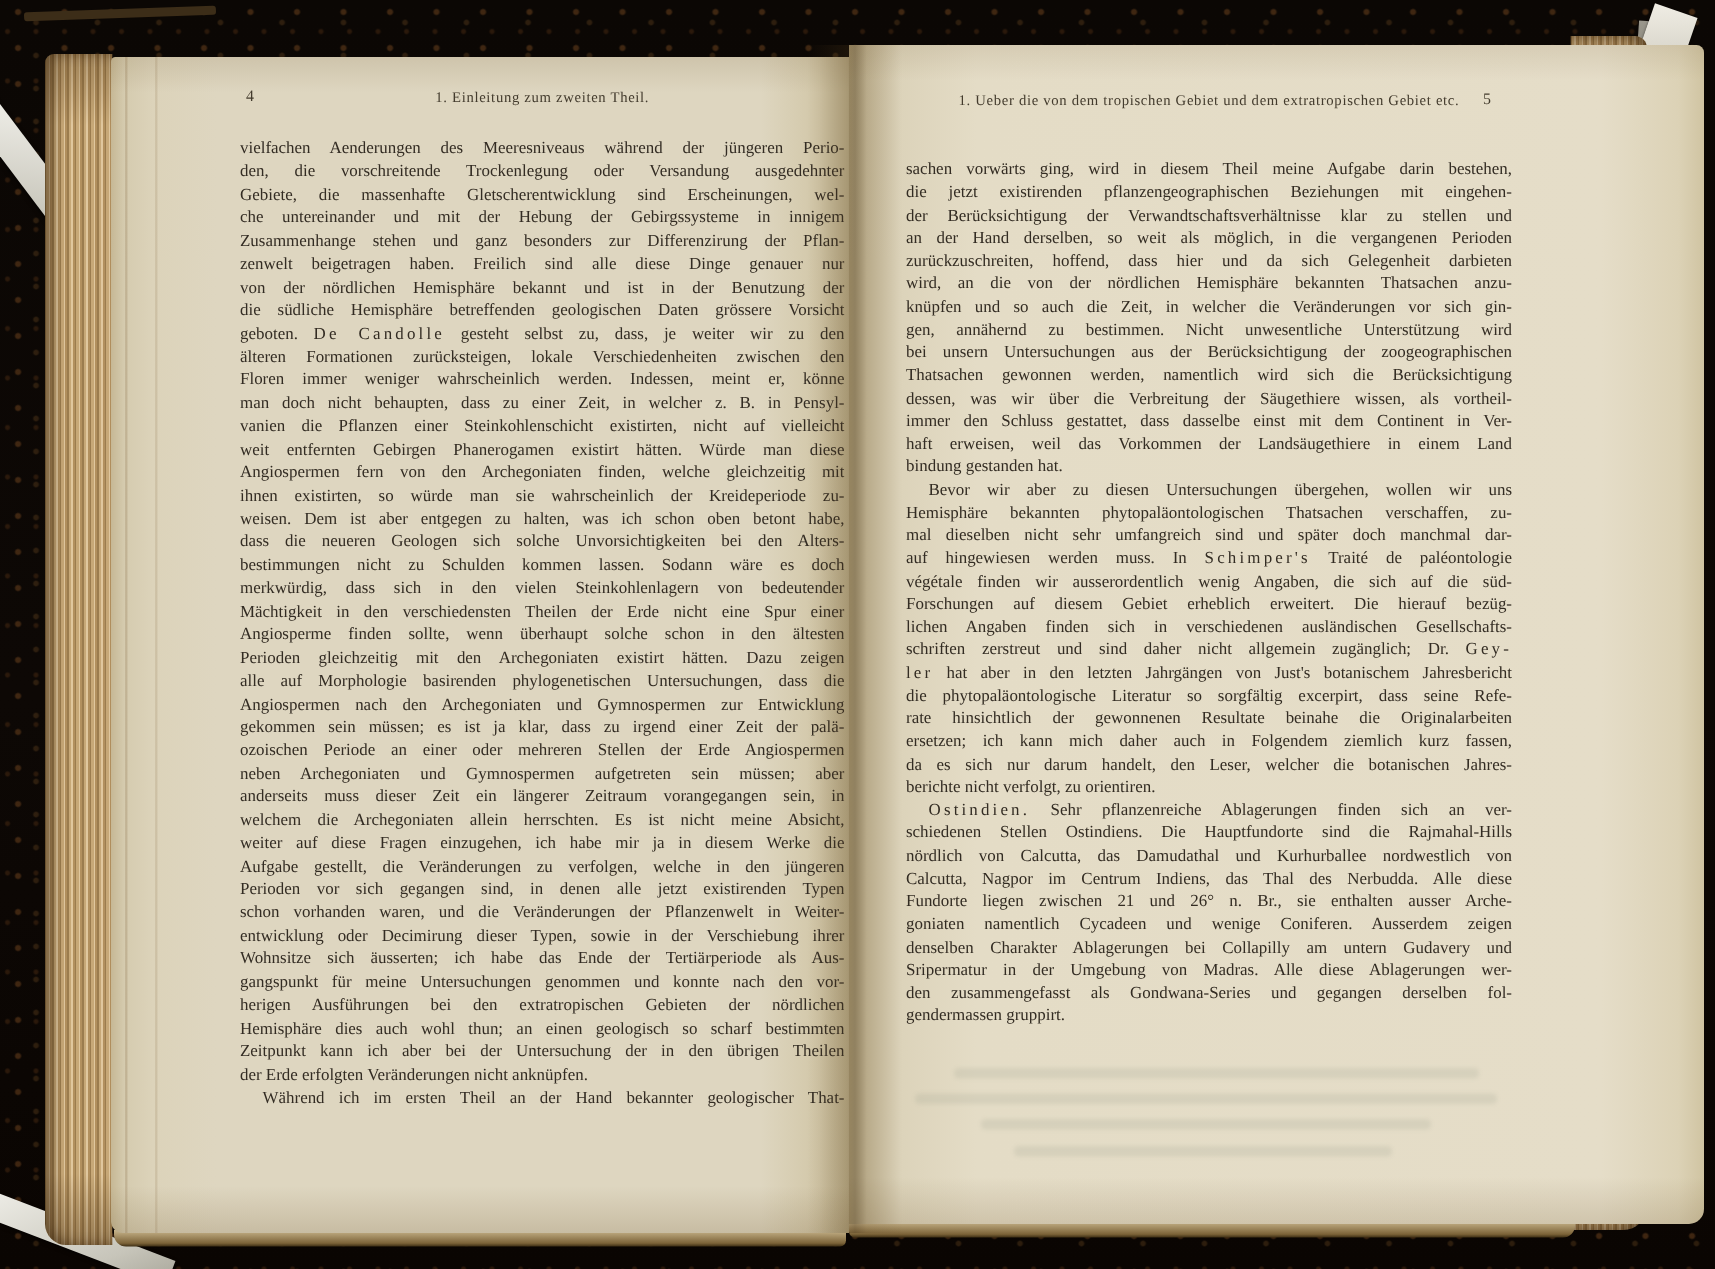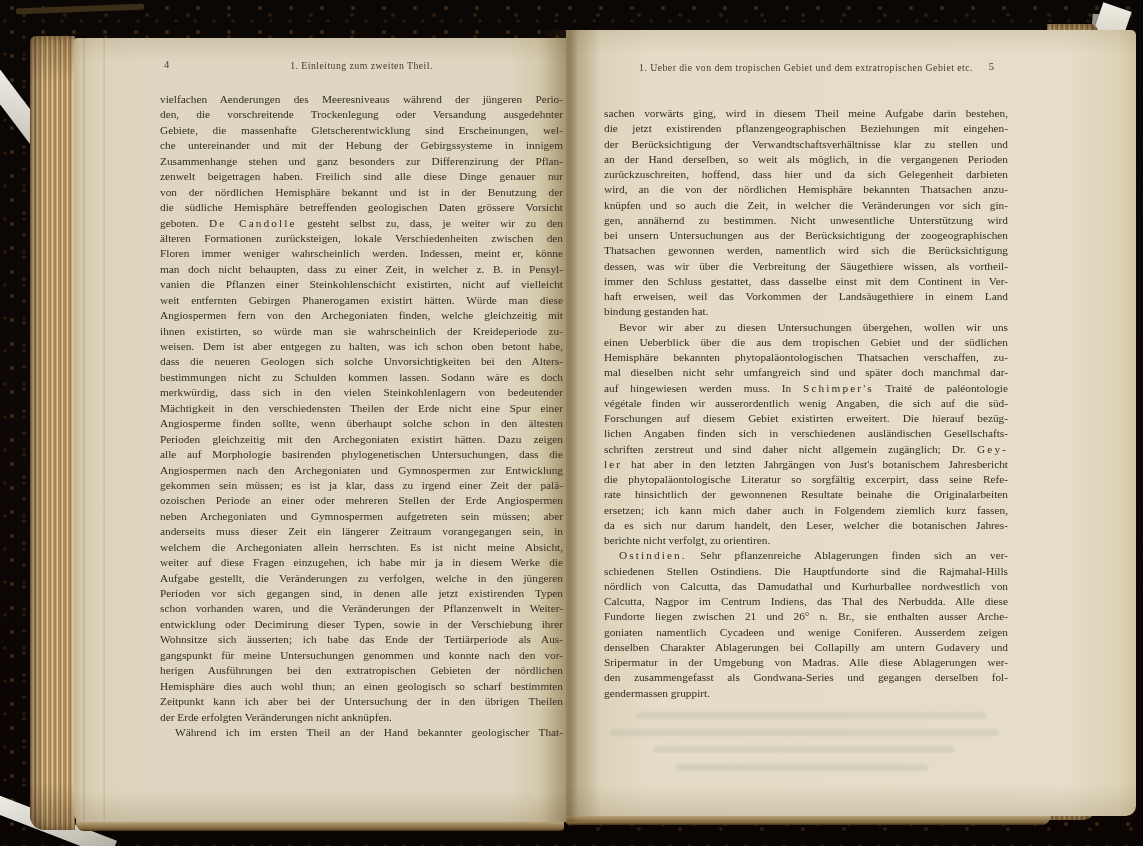--- a/index.html
+++ b/index.html
@@ -158,26 +158,25 @@
       <div class="line"><span>wird, an die von der nördlichen Hemisphäre bekannten Thatsachen anzu-</span></div>
       <div class="line"><span>knüpfen und so auch die Zeit, in welcher die Veränderungen vor sich gin-</span></div>
       <div class="line"><span>gen, annähernd zu bestimmen. Nicht unwesentliche Unterstützung wird</span></div>
       <div class="line"><span>bei unsern Untersuchungen aus der Berücksichtigung der zoogeographischen</span></div>
       <div class="line"><span>Thatsachen gewonnen werden, namentlich wird sich die Berücksichtigung</span></div>
       <div class="line"><span>dessen, was wir über die Verbreitung der Säugethiere wissen, als vortheil-</span></div>
       <div class="line"><span>immer den Schluss gestattet, dass dasselbe einst mit dem Continent in Ver-</span></div>
       <div class="line"><span>haft erweisen, weil das Vorkommen der Landsäugethiere in einem Land</span></div>
       <div class="line end"><span>bindung gestanden hat.</span></div>
       <div class="line indent"><span>Bevor wir aber zu diesen Untersuchungen übergehen, wollen wir uns</span></div>
-      <div class="line"><span>einen Ueberblick über die aus dem tropischen Gebiet und der südlichen</span></div>
       <div class="line"><span>Hemisphäre bekannten phytopaläontologischen Thatsachen verschaffen, zu-</span></div>
       <div class="line"><span>mal dieselben nicht sehr umfangreich sind und später doch manchmal dar-</span></div>
       <div class="line"><span>auf hingewiesen werden muss. In </span><span class="sp">Schimper's</span><span> Traité de paléontologie</span></div>
       <div class="line"><span>végétale finden wir ausserordentlich wenig Angaben, die sich auf die süd-</span></div>
-      <div class="line"><span>Forschungen auf diesem Gebiet existirten erweitert. Die hierauf bezüg-</span></div>
+      <div class="line"><span>Forschungen auf diesem Gebiet erheblich erweitert. Die hierauf bezüg-</span></div>
       <div class="line"><span>lichen Angaben finden sich in verschiedenen ausländischen Gesellschafts-</span></div>
       <div class="line"><span>schriften zerstreut und sind daher nicht allgemein zugänglich; Dr. </span><span class="sp">Gey-</span></div>
       <div class="line"><span class="sp">ler</span><span> hat aber in den letzten Jahrgängen von Just's botanischem Jahresbericht</span></div>
       <div class="line"><span>die phytopaläontologische Literatur so sorgfältig excerpirt, dass seine Refe-</span></div>
       <div class="line"><span>rate hinsichtlich der gewonnenen Resultate beinahe die Originalarbeiten</span></div>
       <div class="line"><span>ersetzen; ich kann mich daher auch in Folgendem ziemlich kurz fassen,</span></div>
       <div class="line"><span>da es sich nur darum handelt, den Leser, welcher die botanischen Jahres-</span></div>
       <div class="line end"><span>berichte nicht verfolgt, zu orientiren.</span></div>
       <div class="line indent"><span class="sp">Ostindien.</span><span> Sehr pflanzenreiche Ablagerungen finden sich an ver-</span></div>
       <div class="line"><span>schiedenen Stellen Ostindiens. Die Hauptfundorte sind die Rajmahal-Hills</span></div>

